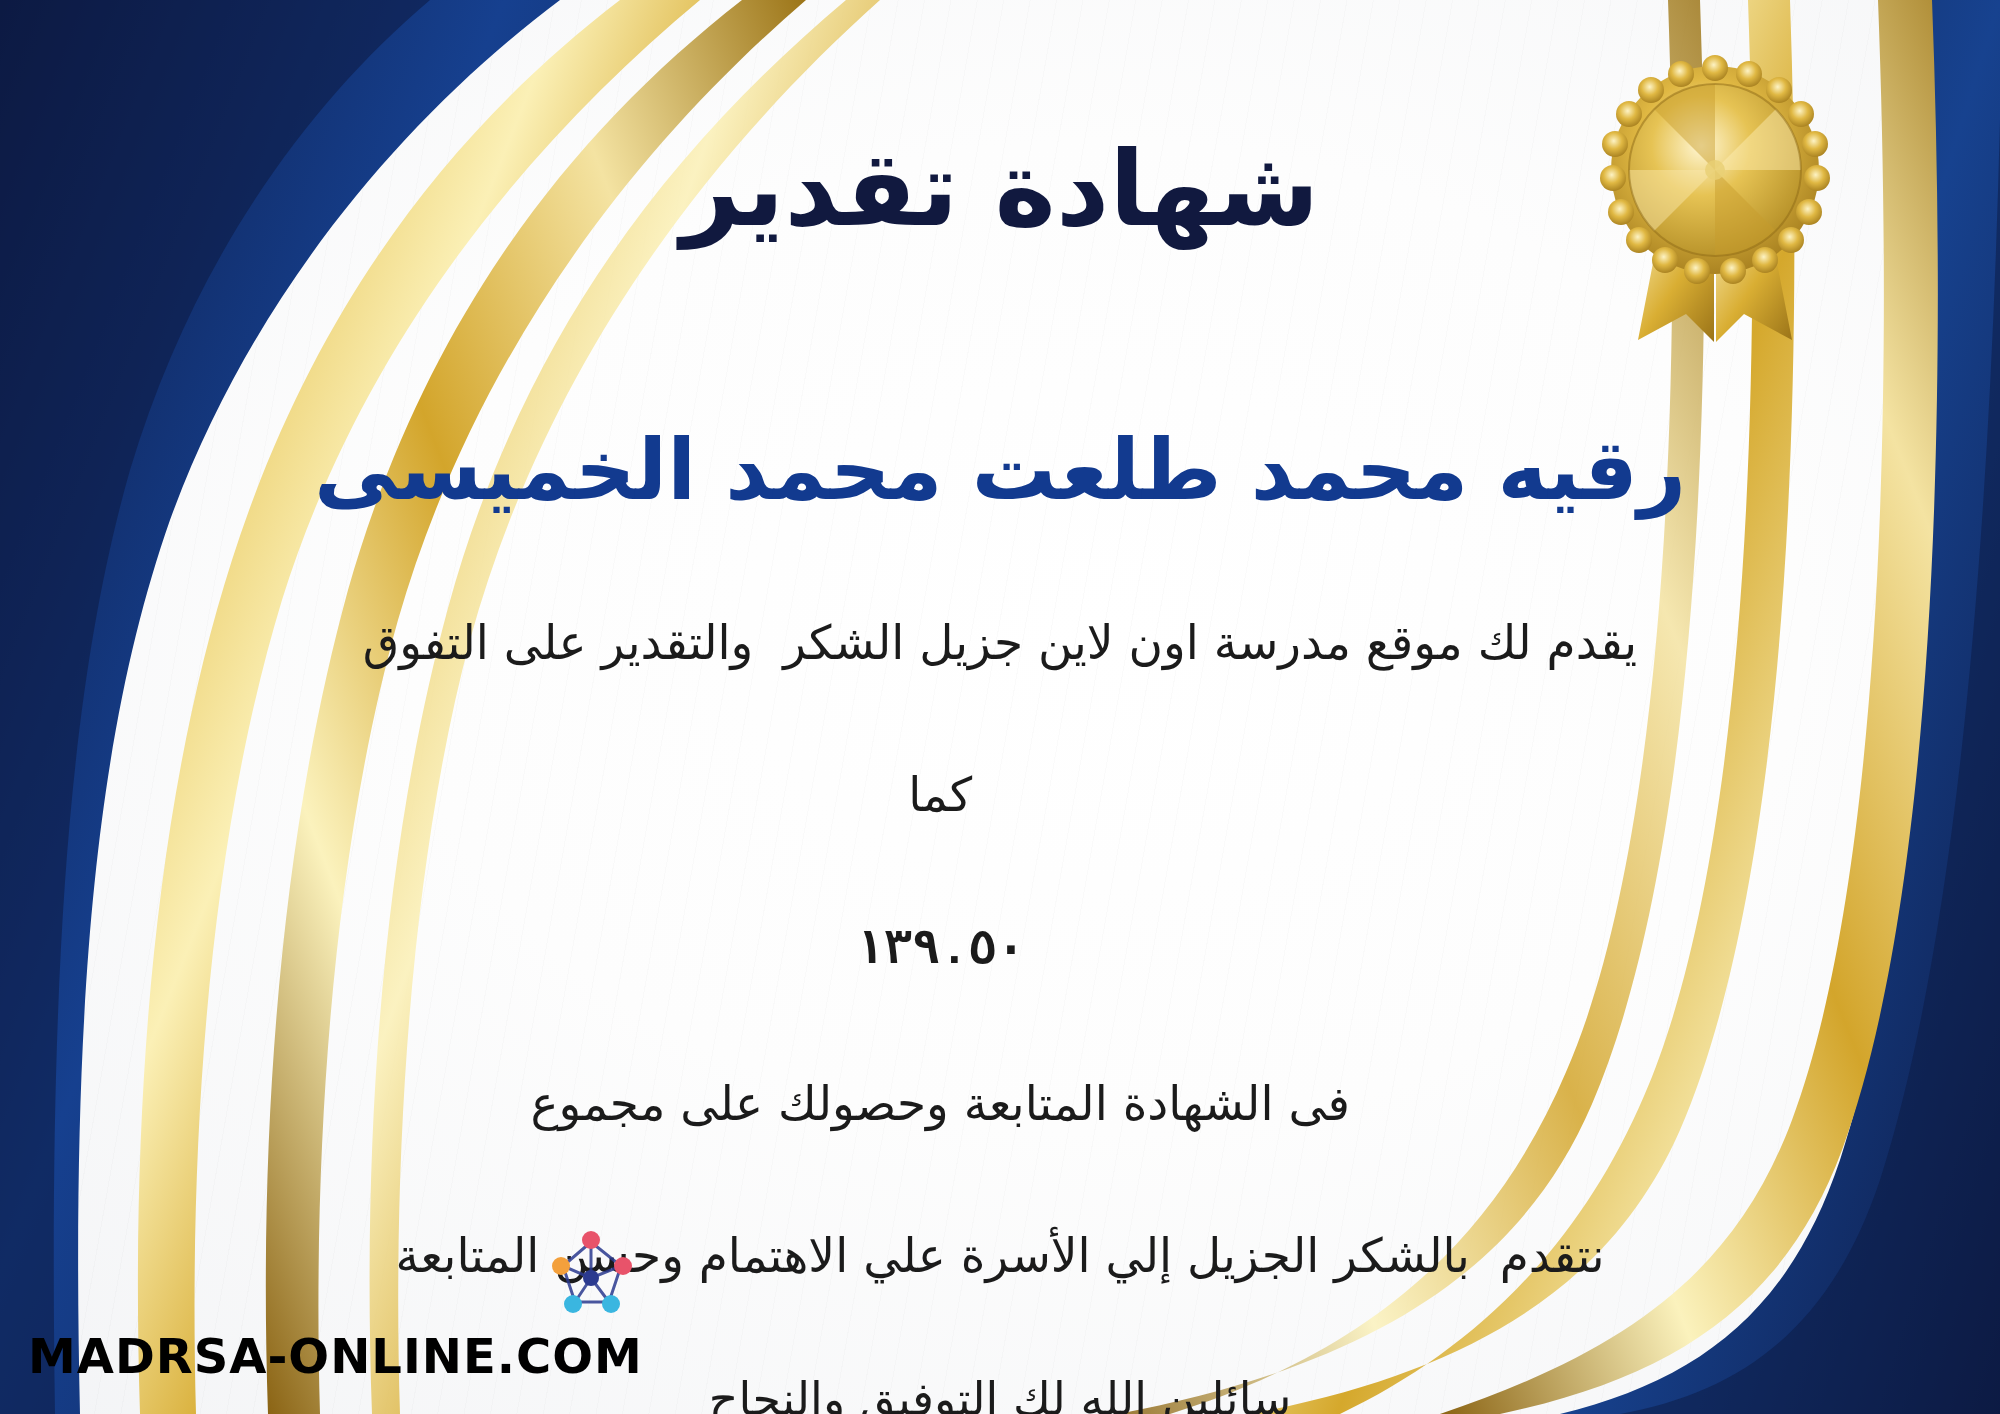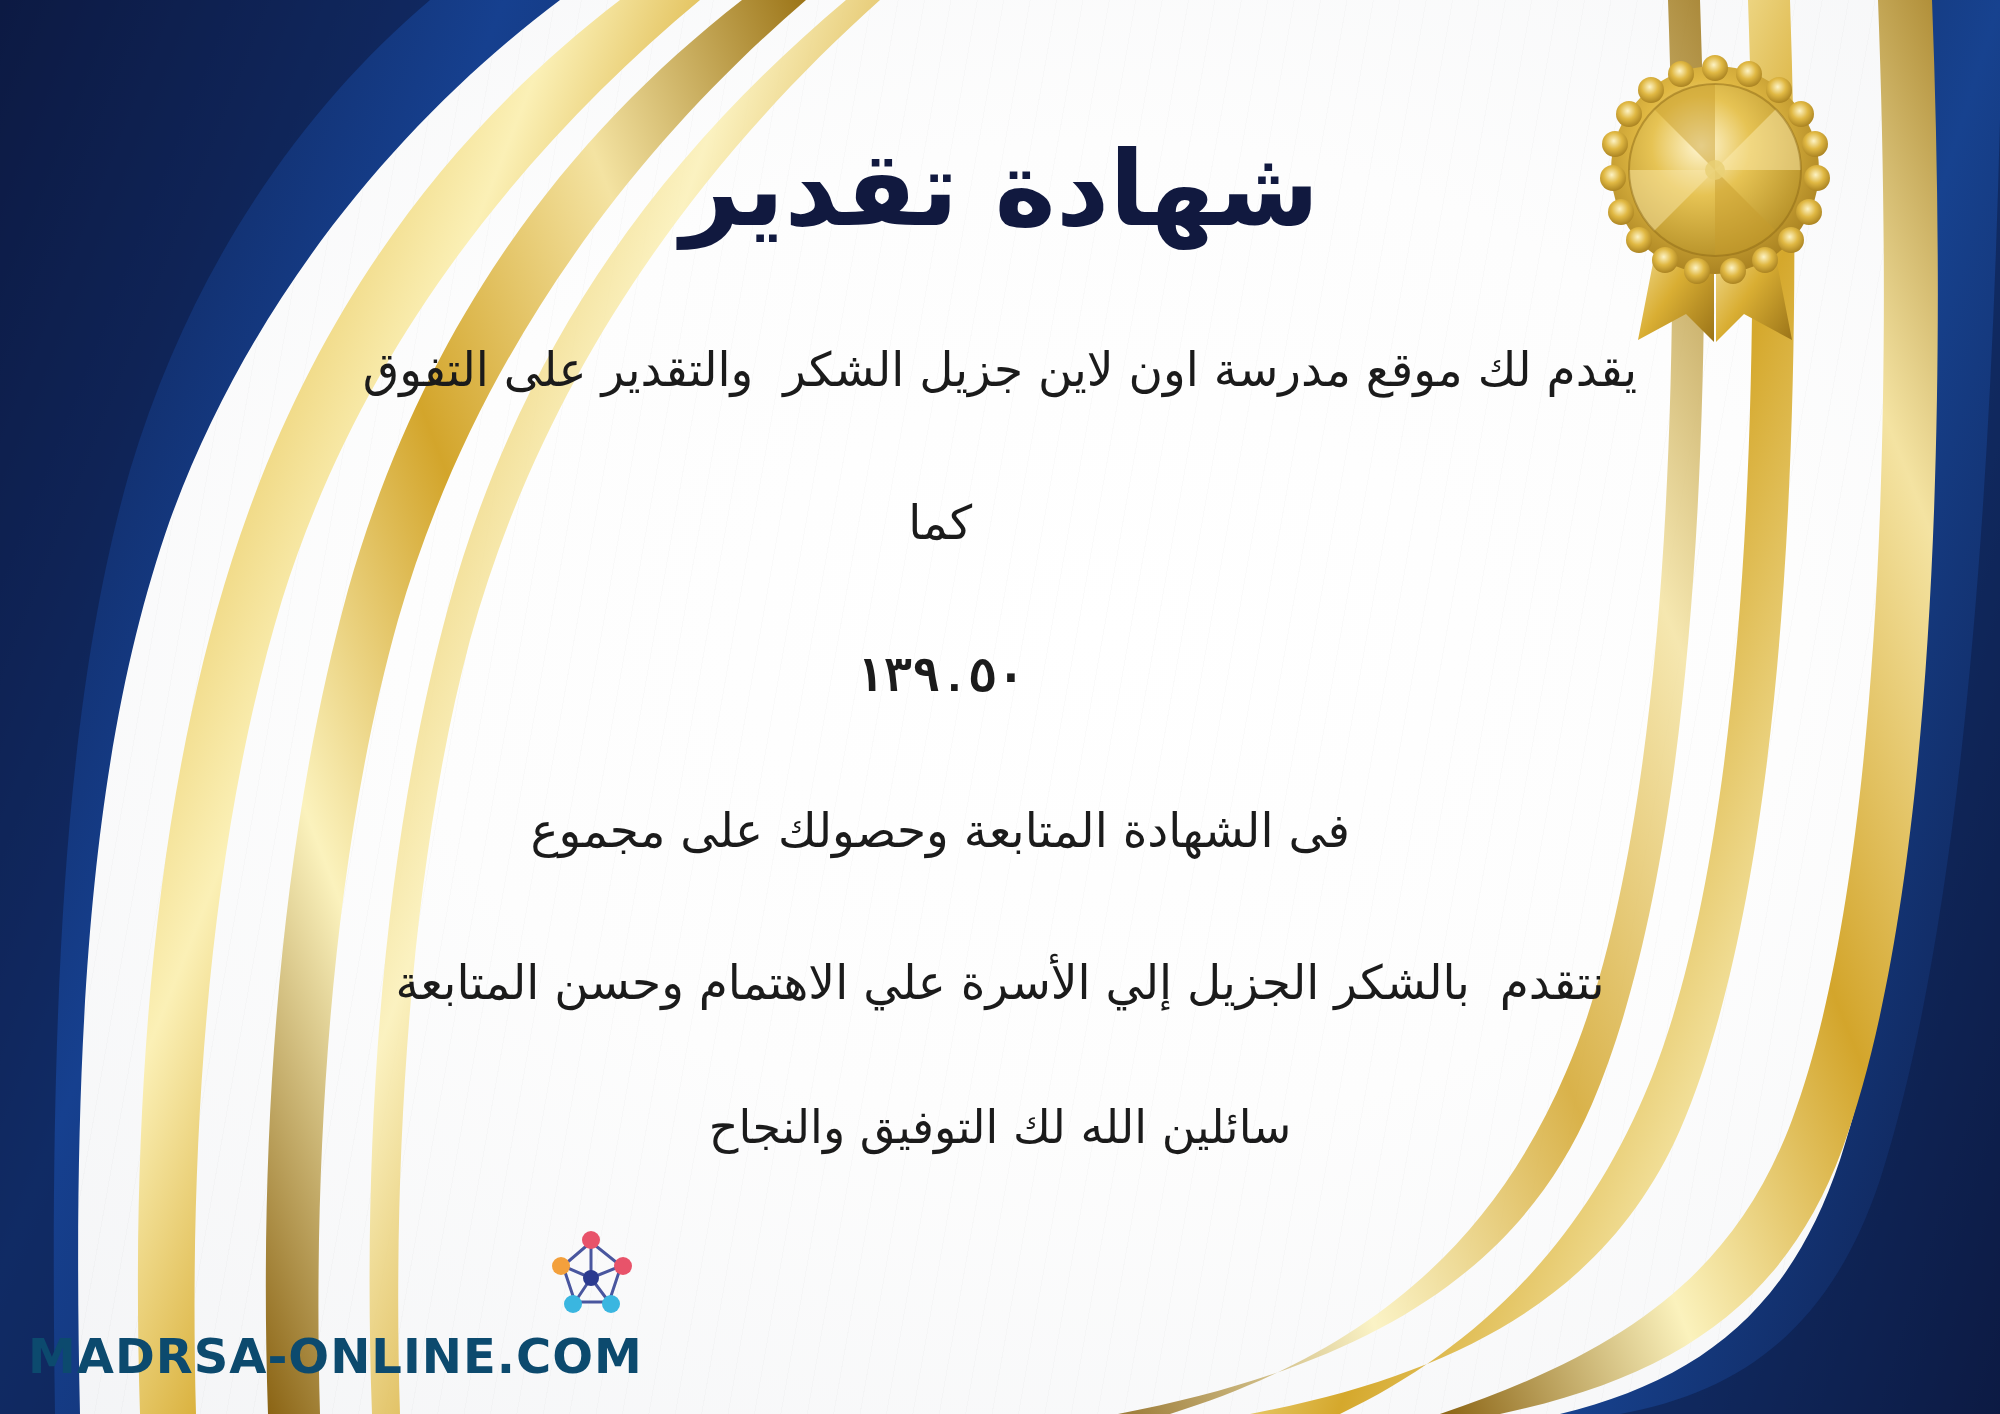--- a/index.html
+++ b/index.html
@@ -132,21 +132,21 @@
     font-size: 56px;
     font-weight: 700;
     color: #e8536a;
     line-height: 1;
     direction: rtl;
   }
   .logo-url {
     margin-top: 6px;
     font-size: 48px;
     font-weight: 700;
-    color: #0c4a6e;
+    color: #000000;
     letter-spacing: 1px;
     direction: ltr;
   }
   .logo-mark { width: 104px; height: 96px; flex: none; }
 </style>
 </head>
 <body>
 
 <div class="certificate">
 
@@ -265,20 +265,21 @@
       </g>
       <circle r="86" fill="none" stroke="#8d6a16" stroke-width="2" opacity="0.5"></circle>
       <circle r="10" fill="#e9cf74" opacity="0.8"></circle>
     </g>
   </svg>
 
   <div class="content">
 
     <div class="cert-title">شهادة تقدير</div>
 
+    <div class="recipient-name">رقيه محمد طلعت محمد الخميسى</div>
 
     <div class="body-block">
       <span class="body-line l1">يقدم لك موقع مدرسة اون لاين جزيل الشكر  والتقدير على التفوق</span>
       <span class="body-line l2">
         <span>كما</span>
         &nbsp;&nbsp;&nbsp;
         <span class="score">١٣٩.٥٠</span>
         &nbsp;&nbsp;&nbsp;
         <span>فى الشهادة المتابعة وحصولك على مجموع</span>
       </span>

